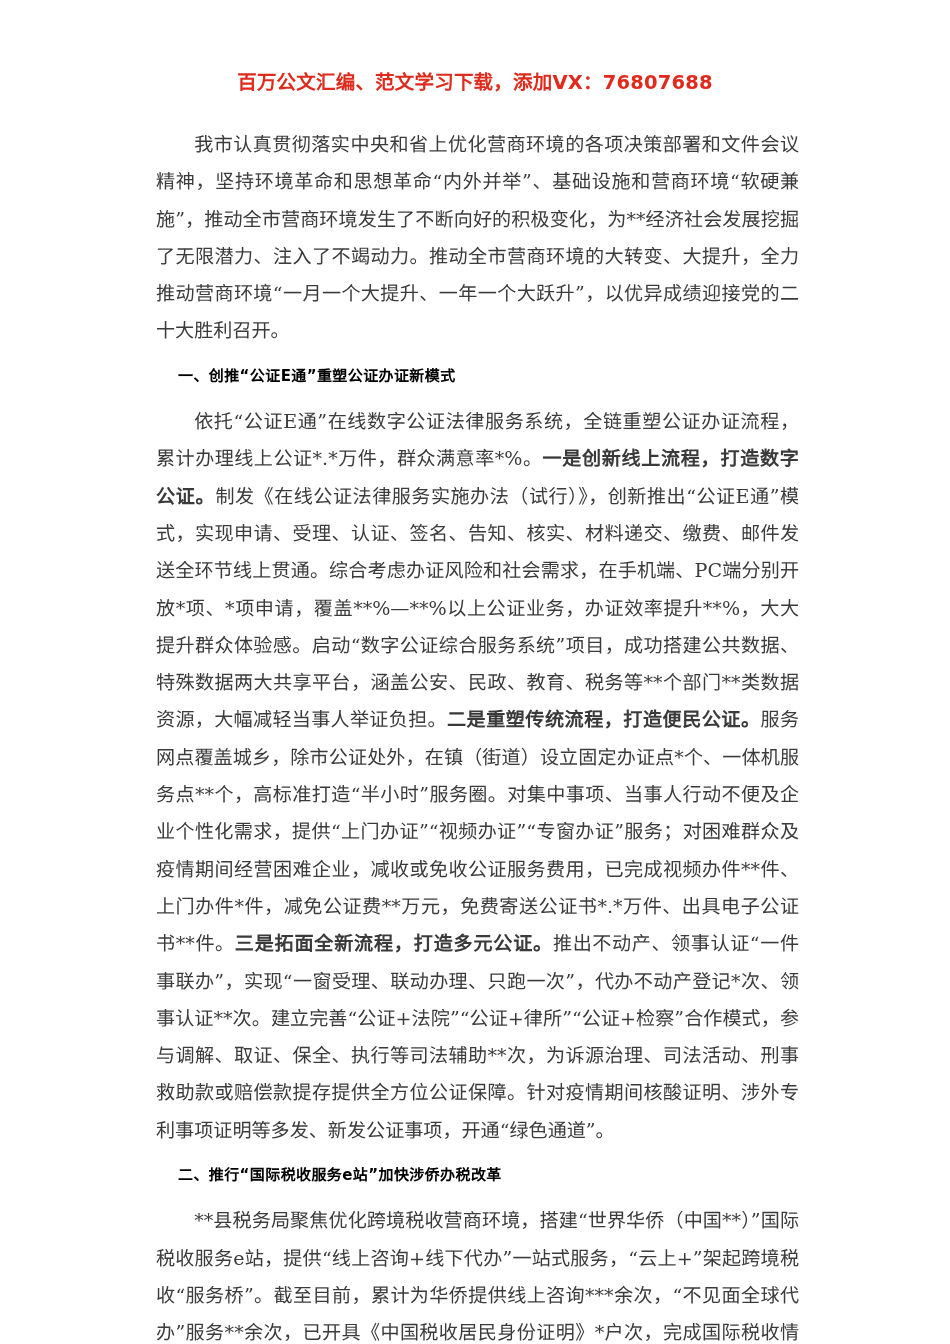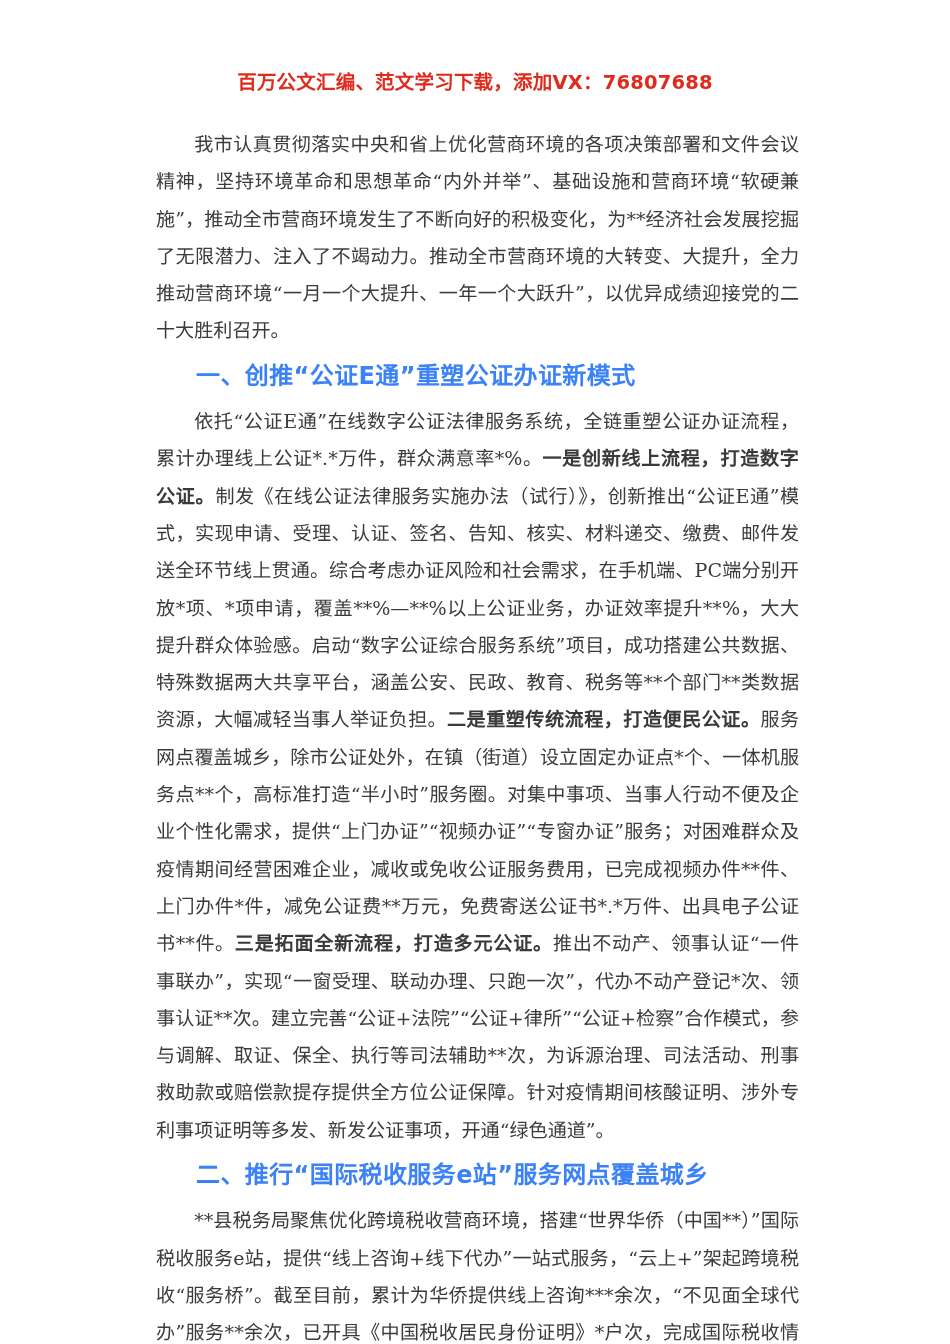--- a/index.html
+++ b/index.html
@@ -55,25 +55,25 @@
     text-justify: inter-ideograph;
     text-indent: 2em;
     letter-spacing: 0;
     color: #3b3b3b;
     font-family: "DejaVu Serif", "Liberation Serif", serif;
     word-break: break-all;
   }
 
   h2.section-heading {
     margin: 0;
-    font-size: 24px;
+    font-size: 15px;
     line-height: 37.3px;
     font-weight: 700;
     text-indent: 2em;
-    color: #3b82f6;
+    color: #000000;
     font-family: "DejaVu Sans", "Liberation Sans", sans-serif;
     letter-spacing: 0.4px;
   }
 
   b.lead {
     font-weight: 700;
     font-family: "DejaVu Sans", "Liberation Sans", sans-serif;
     color: #3a3a3a;
     letter-spacing: 0.2px;
   }
@@ -82,17 +82,17 @@
 <body>
 
 <div class="page">
 
   <div class="promo-banner">百万公文汇编、范文学习下载，添加VX：76807688</div>
 
   <div class="doc-body">
       <p class="para"><span>我市认真贯彻落实中央和省上优化营商环境的各项决策部署和文件会议精神，坚持环境革命和思想革命“内外并举”、基础设施和营商环境“软硬兼施”，推动全市营商环境发生了不断向好的积极变化，为**经济社会发展挖掘了无限潜力、注入了不竭动力。推动全市营商环境的大转变、大提升，全力推动营商环境“一月一个大提升、一年一个大跃升”，以优异成绩迎接党的二十大胜利召开。</span></p>
       <h2 class="section-heading">一、创推“公证E通”重塑公证办证新模式</h2>
       <p class="para"><span>依托“公证E通”在线数字公证法律服务系统，全链重塑公证办证流程，累计办理线上公证*.*万件，群众满意率*%。</span><b class="lead">一是创新线上流程，打造数字公证。</b><span>制发《在线公证法律服务实施办法（试行）》，创新推出“公证E通”模式，实现申请、受理、认证、签名、告知、核实、材料递交、缴费、邮件发送全环节线上贯通。综合考虑办证风险和社会需求，在手机端、PC端分别开放*项、*项申请，覆盖**%—**%以上公证业务，办证效率提升**%，大大提升群众体验感。启动“数字公证综合服务系统”项目，成功搭建公共数据、特殊数据两大共享平台，涵盖公安、民政、教育、税务等**个部门**类数据资源，大幅减轻当事人举证负担。</span><b class="lead">二是重塑传统流程，打造便民公证。</b><span>服务网点覆盖城乡，除市公证处外，在镇（街道）设立固定办证点*个、一体机服务点**个，高标准打造“半小时”服务圈。对集中事项、当事人行动不便及企业个性化需求，提供“上门办证”“视频办证”“专窗办证”服务；对困难群众及疫情期间经营困难企业，减收或免收公证服务费用，已完成视频办件**件、上门办件*件，减免公证费**万元，免费寄送公证书*.*万件、出具电子公证书**件。</span><b class="lead">三是拓面全新流程，打造多元公证。</b><span>推出不动产、领事认证“一件事联办”，实现“一窗受理、联动办理、只跑一次”，代办不动产登记*次、领事认证**次。建立完善“公证+法院”“公证+律所”“公证+检察”合作模式，参与调解、取证、保全、执行等司法辅助**次，为诉源治理、司法活动、刑事救助款或赔偿款提存提供全方位公证保障。针对疫情期间核酸证明、涉外专利事项证明等多发、新发公证事项，开通“绿色通道”。</span></p>
-      <h2 class="section-heading">二、推行“国际税收服务e站”服务网点覆盖城乡</h2>
+      <h2 class="section-heading">二、推行“国际税收服务e站”加快涉侨办税改革</h2>
       <p class="para"><span>**县税务局聚焦优化跨境税收营商环境，搭建“世界华侨（中国**）”国际税收服务e站，提供“线上咨询+线下代办”一站式服务，“云上+”架起跨境税收“服务桥”。截至目前，累计为华侨提供线上咨询***余次，“不见面全球代办”服务**余次，已开具《中国税收居民身份证明》*户次，完成国际税收情报交换*笔，为外籍人员办理个人所得税汇算清缴**人次。</span><b class="lead">一是搭建“云”平台，政策服务“一站汇集”。</b></p>
     </div>
 
 </div>
 
 </body></html>

